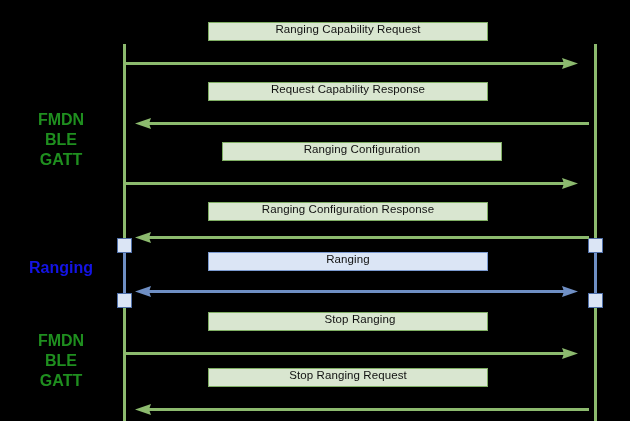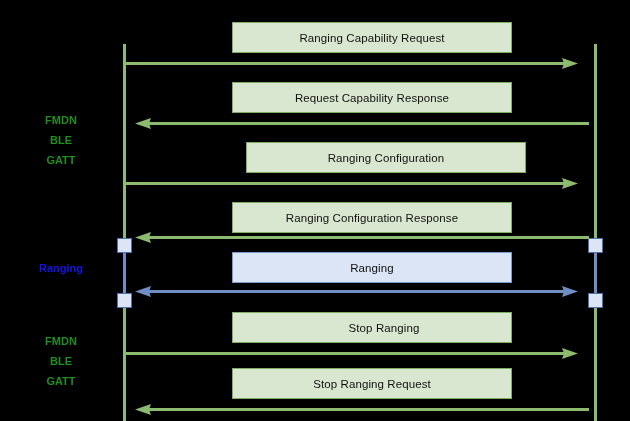--- a/index.html
+++ b/index.html
@@ -36,26 +36,25 @@
     width: 15px;
     height: 15px;
     background: #dbe5f5;
     border: 1px solid #4f6fa8;
     box-sizing: border-box;
   }
 
   
   .msg-box {
     position: absolute;
-    left: 232px;
+    left: 208px;
     width: 280px;
-    height: 31px;
+    height: 19px;
     box-sizing: border-box;
     display: flex;
-    align-items: center;
     justify-content: center;
     font-size: 11.5px;
     color: #111111;
     letter-spacing: 0.1px;
     white-space: nowrap;
   }
   .msg-box.green {
     background: #d9e6d0;
     border: 1px solid #7fae63;
   }
@@ -68,21 +67,21 @@
   .arrow {
     position: absolute;
     height: 11px;
   }
   .arrow svg { display: block; }
 
   
   .phase-label {
     position: absolute;
     text-align: center;
-    font-size: 11px;
+    font-size: 16px;
     font-weight: bold;
     line-height: 20px;
     white-space: nowrap;
   }
   .phase-label.gatt   { color: #1f8f1f; left: 24px; width: 74px; }
   .phase-label.ranging{ color: #1414e6; left: 24px; width: 74px; }
 </style>
 </head>
 <body>
 

